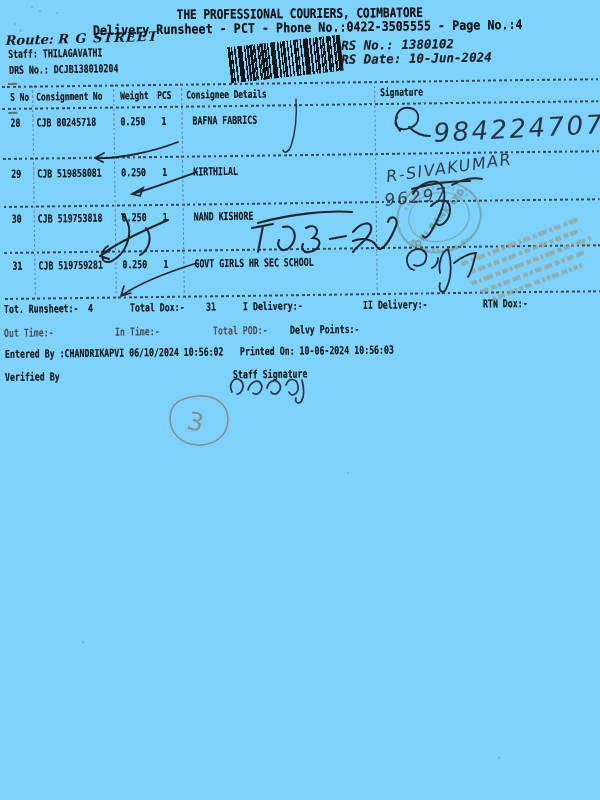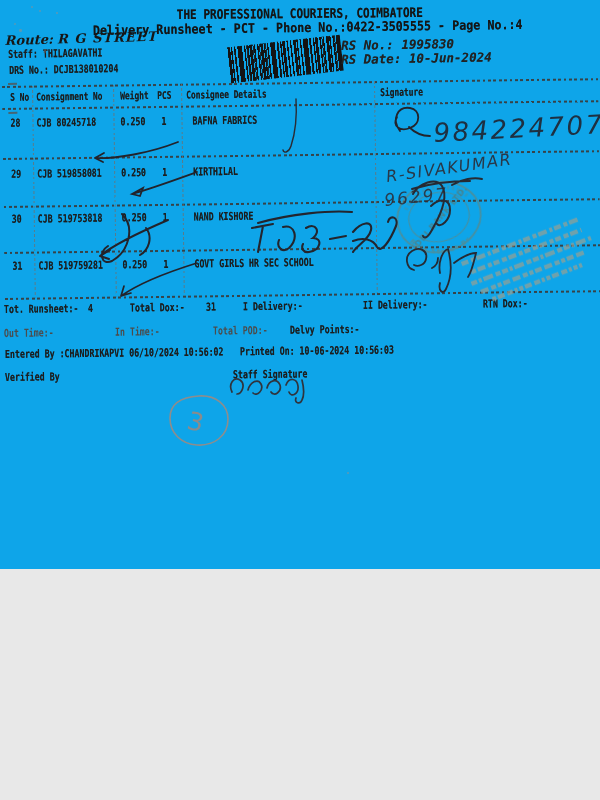--- a/index.html
+++ b/index.html
@@ -1,16 +1,16 @@
 <!DOCTYPE html>
 <html><head>
 <meta charset="utf-8">
 <style>
   html,body{margin:0;padding:0;background:#e8e8e8;}
-  .page{position:relative;width:600px;height:569px;background:#0ea5e9;overflow:hidden;
+  .page{position:relative;width:600px;height:800px;background:#7dd3fc;overflow:hidden;
         font-family:"DejaVu Sans Mono",monospace;}
   
   .t{position:absolute;font-weight:700;color:#1d1d1d;white-space:nowrap;font-size:11px;
      transform:scaleX(0.75);transform-origin:0 0;text-shadow:0 0 .45px rgba(25,25,25,.6);}
   .t.sm{font-size:10.5px;}
   .t.faded{color:#4c4c4c;text-shadow:none;}
   .ctr{position:absolute;left:0;width:600px;text-align:center;}
   .ctr>span{display:inline-block;font-weight:700;color:#151515;white-space:nowrap;
             text-shadow:0 0 .5px rgba(20,20,20,.65);}
   .ln{position:absolute;left:0;width:600px;height:16px;transform:rotate(-0.65deg);
@@ -68,21 +68,21 @@
   </div>
   <div class="mark" style="left:44px;top:49px;width:1.5px;height:4px;transform:rotate(14deg)"></div>
   <div class="t" style="left:9px;top:64px;transform:rotate(-1deg) scaleX(.75)">
     <span>DRS No.:</span>
     <span>DCJB138010204</span>
   </div>
 
   <div class="barcode"></div>
   <div class="rs" style="left:341px;top:38px">
     <span>RS No.:</span>
-    <span>1995830</span>
+    <span>1380102</span>
   </div>
   <div class="rs" style="left:341px;top:52px">
     <span>RS Date:</span>
     <span>10-Jun-2024</span>
   </div>
 
   <div class="tz">
     <div class="dash" style="top:3px"></div>
     <div class="dash" style="top:25px"></div>
     <div class="dash" style="top:75px"></div>

